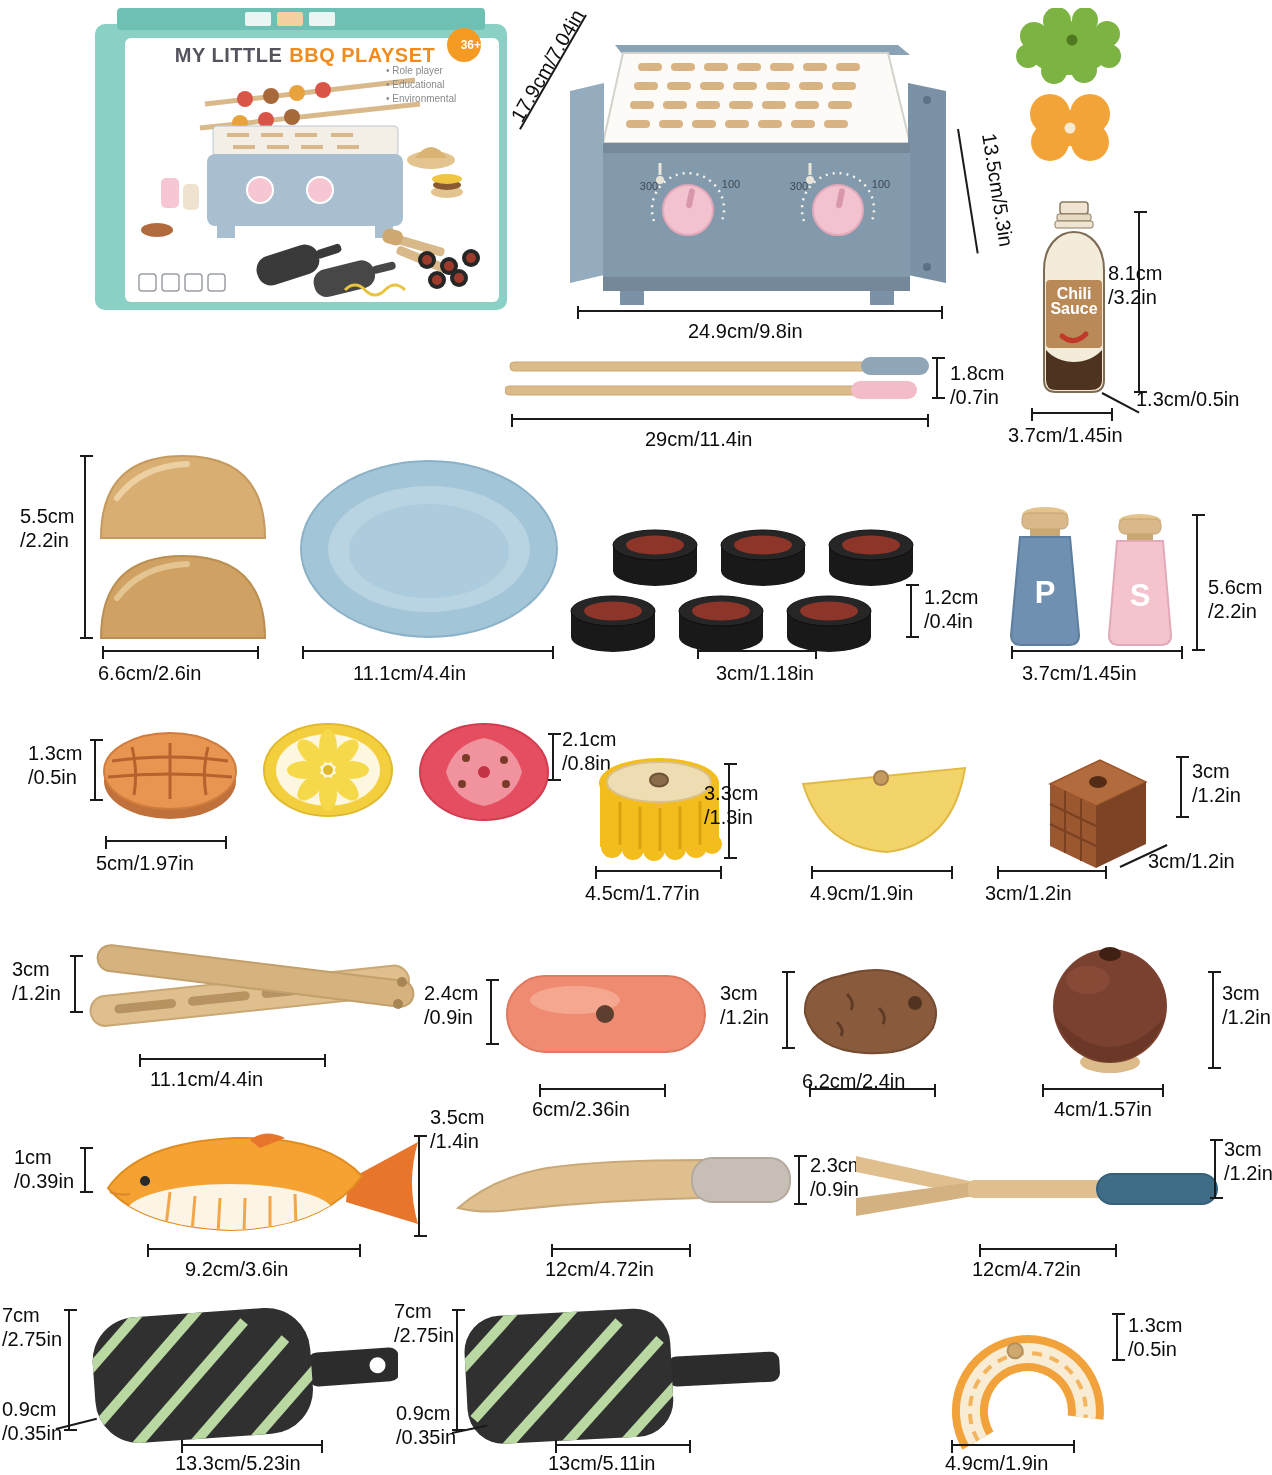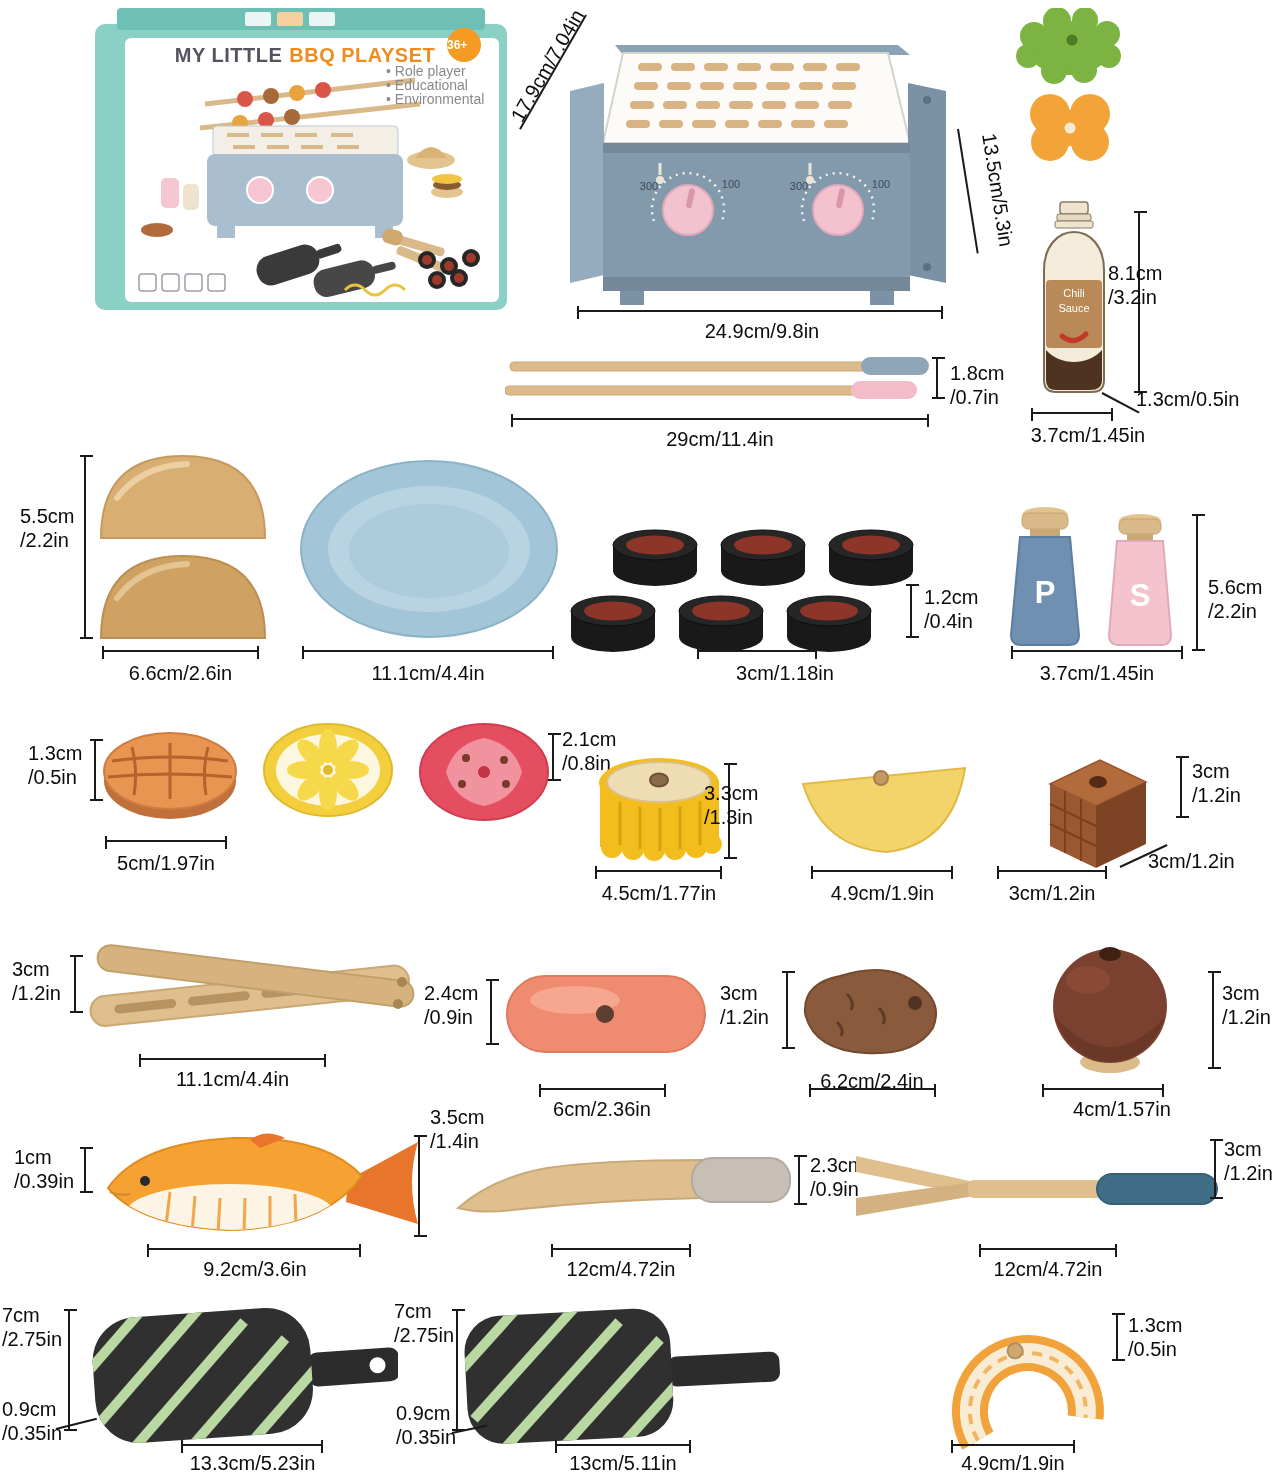--- a/index.html
+++ b/index.html
@@ -1,39 +1,39 @@
 <!DOCTYPE html>
 <html><head>
 <meta charset="utf-8">
 <style>
   *{margin:0;padding:0;box-sizing:border-box}
   body{background:#ffffff}
   .sheet{position:relative;width:1272px;height:1475px;background:#fff;overflow:hidden;
          font-family:"Liberation Sans",sans-serif;color:#0c0c0c}
   .abs{position:absolute}
   .lbl{position:absolute;font-size:20px;line-height:1.18;white-space:pre-line;color:#0c0c0c}
-  .lbl.c{text-align:center}
+  .lbl.c{}
   .lbl.rot{white-space:nowrap}
   .dimh{position:absolute;border-top:2px solid #1a1a1a;height:0}
   .dimh::before,.dimh::after{content:"";position:absolute;top:-6px;width:2px;height:13px;background:#1a1a1a}
   .dimh::before{left:-1px}.dimh::after{right:-1px}
   .dimv{position:absolute;border-left:2px solid #1a1a1a;width:0}
   .dimv::before,.dimv::after{content:"";position:absolute;left:-6px;width:13px;height:2px;background:#1a1a1a}
   .dimv::before{top:-1px}.dimv::after{bottom:-1px}
   .dimseg{position:absolute;height:2px;background:#1a1a1a;transform-origin:left center}
   .box-title{position:absolute;font-weight:bold;font-size:20px;letter-spacing:.5px;text-align:center}
   .box-title .t1{color:#54545f}
   .box-title .t2{color:#f08c1e;margin-left:7px}
   .badge{position:absolute;width:34px;height:34px;border-radius:50%;background:#f59a23;color:#fff;
-         font-size:12px;font-weight:bold;line-height:34px;text-align:left}
-  .features{position:absolute;list-style:none;font-size:14px;line-height:14px;color:#8a8a8a}
+         font-size:12px;font-weight:bold;line-height:34px;text-align:right}
+  .features{position:absolute;list-style:none;font-size:10px;line-height:14px;color:#8a8a8a}
   .features li::before{content:"• "}
   .dialtxt{position:absolute;font-size:11px;color:#3d4a55;width:30px;text-align:center}
-  .bottle-txt{position:absolute;width:60px;text-align:center;color:#fff;font-weight:normal;
-              font-size:11px;line-height:15px;white-space:pre-line}
+  .bottle-txt{position:absolute;width:60px;text-align:center;color:#fff;font-weight:bold;
+              font-size:16px;line-height:15px;white-space:pre-line}
   .shaker-letter{position:absolute;width:40px;text-align:center;color:#fff;font-weight:bold;font-size:31px}
 </style>
 </head>
 <body>
 
 <div class="sheet">
 
   <svg class="abs" style="left:95px;top:8px" width="412" height="302">
     <rect x="0" y="16" width="412" height="286" rx="10" fill="#8ad0c5"></rect>
     <rect x="22" y="0" width="368" height="22" rx="4" fill="#6fc0b4"></rect>

